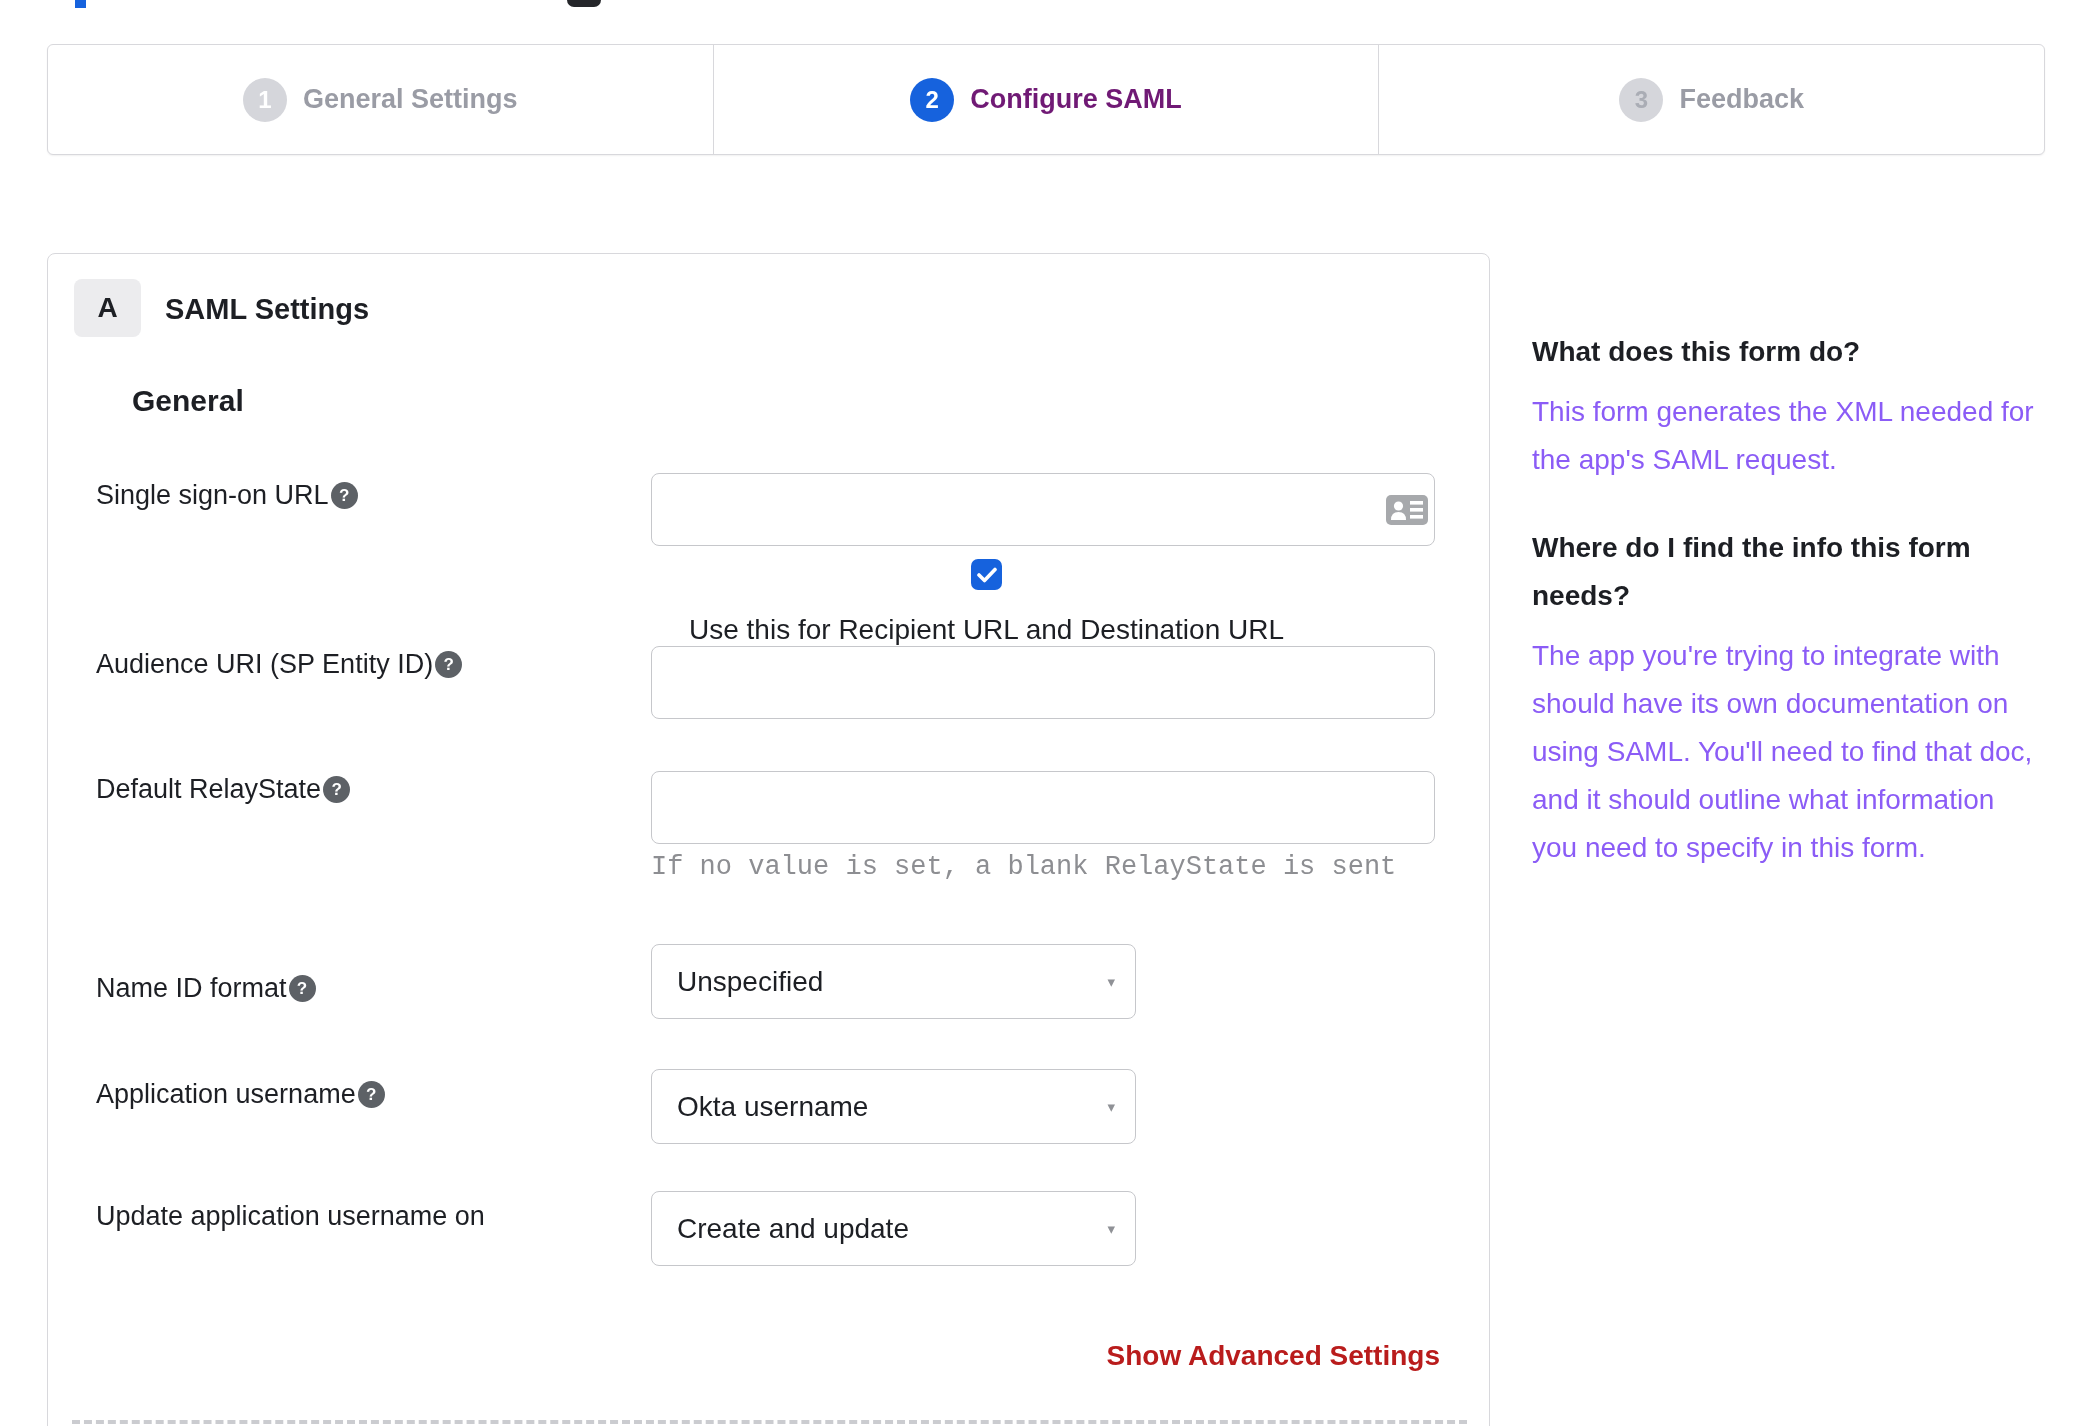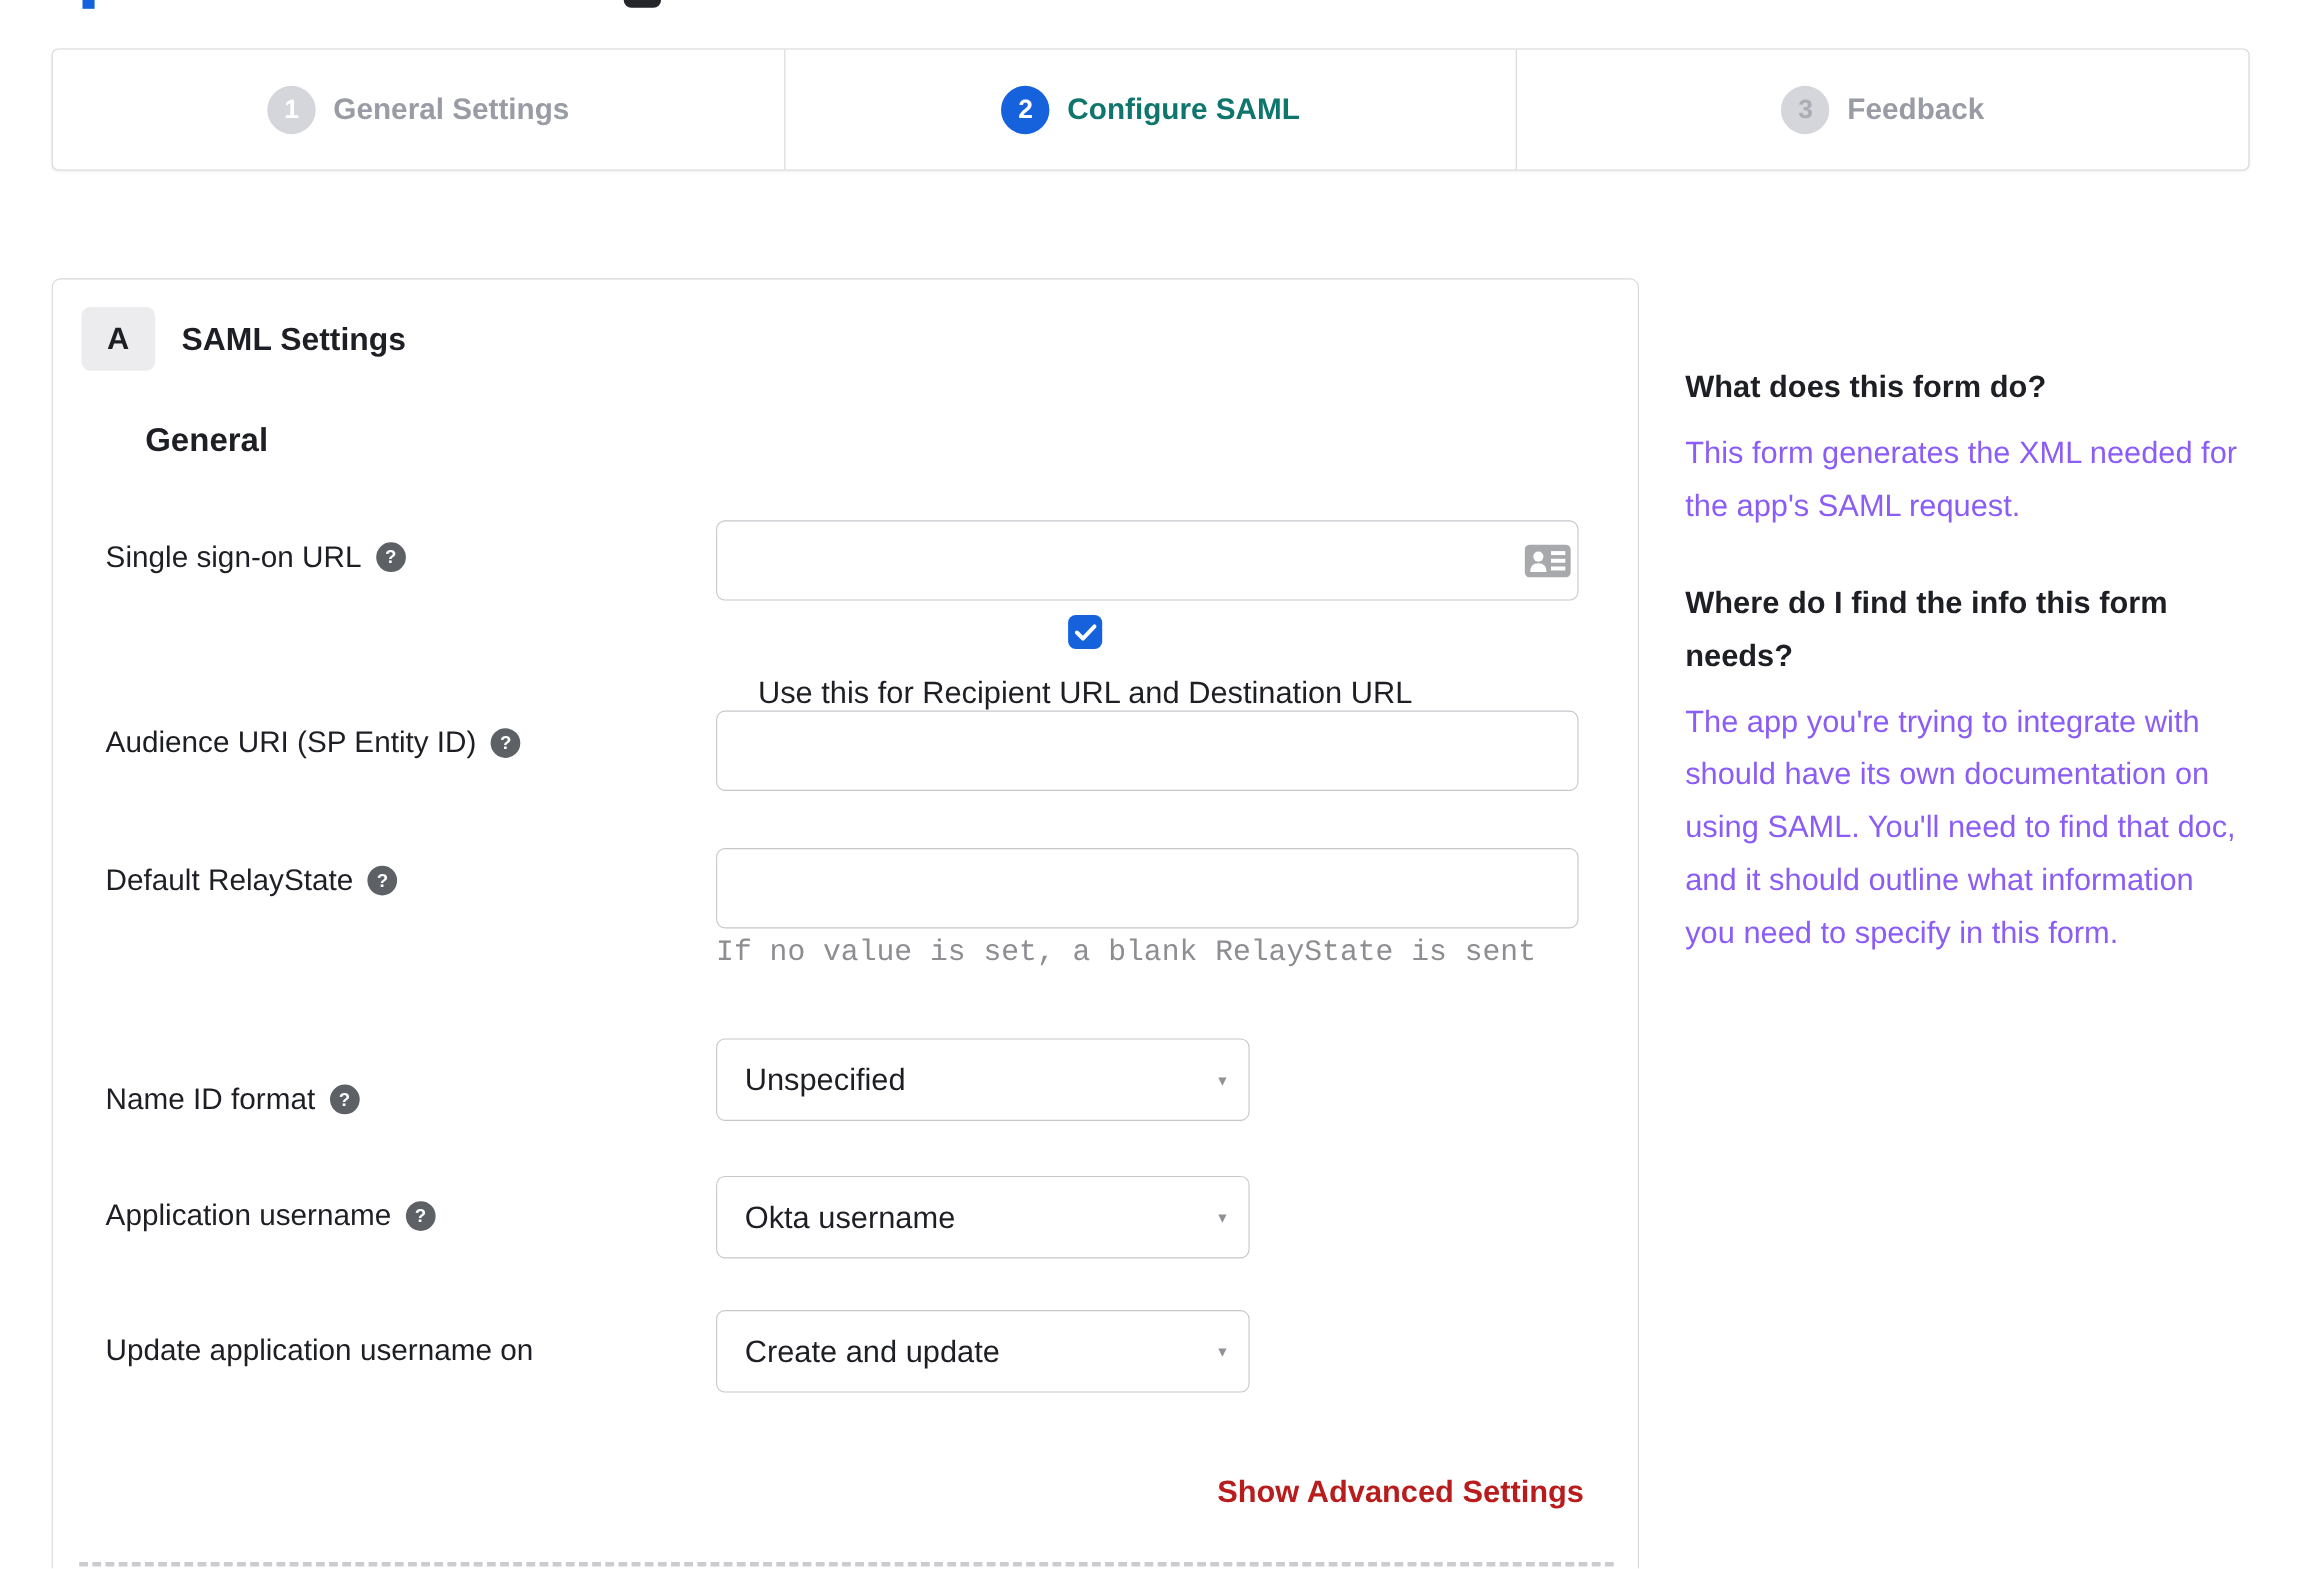--- a/index.html
+++ b/index.html
@@ -13,29 +13,29 @@
   
   .stepper{position:absolute;left:47px;top:44px;width:1998px;height:111px;border:1px solid #d8d8dc;border-radius:6px;background:#fff;display:flex;box-sizing:border-box;box-shadow:0 1px 2px rgba(0,0,0,0.06);}
   .step{flex:1;display:flex;align-items:center;justify-content:center;gap:16px;box-sizing:border-box;cursor:pointer;}
   .step + .step{border-left:1px solid #d8d8dc;}
   .step-circle{width:44px;height:44px;border-radius:50%;display:flex;align-items:center;justify-content:center;font-size:24px;font-weight:bold;flex:0 0 auto;}
   .step.inactive .step-circle{background:#d5d6db;color:#aaadb5;}
   .step.done .step-circle{background:#d5d6db;color:#ffffff;}
   .step.active .step-circle{background:#1662dd;color:#ffffff;}
   .step-label{font-size:27px;font-weight:bold;}
   .step.inactive .step-label,.step.done .step-label{color:#9a9ca5;}
-  .step.active .step-label{color:#0f766e;}
+  .step.active .step-label{color:#701a75;}
 
   
   .panel{position:absolute;left:47px;top:253px;width:1443px;height:1260px;border:1px solid #d8d8dc;border-radius:8px;background:#fff;box-sizing:border-box;}
   .badge{position:absolute;left:26px;top:25px;width:67px;height:58px;background:#ececee;border-radius:8px;display:flex;align-items:center;justify-content:center;font-size:28px;font-weight:bold;color:#1d1f24;}
   .panel-title{position:absolute;left:117px;top:39px;font-size:29px;font-weight:bold;}
   .section-heading{position:absolute;left:48px;top:130px;font-size:30px;font-weight:bold;margin-left:36px;}
 
-  .field-label{position:absolute;left:48px;font-size:27px;color:#1d1f24;display:flex;align-items:center;gap:13px;margin-top:11px;}
+  .field-label{position:absolute;left:48px;font-size:27px;color:#1d1f24;display:flex;align-items:center;gap:2px;}
   .help-icon{width:27px;height:27px;border-radius:50%;background:#5d6166;color:#ffffff;font-size:17px;font-weight:bold;display:inline-flex;align-items:center;justify-content:center;line-height:1;}
 
   .text-input{position:absolute;left:603px;width:784px;height:73px;border:1px solid #c6c7cb;border-radius:8px;background:#fff;box-sizing:border-box;font-size:27px;font-family:inherit;color:#1d1f24;padding:0 60px 0 20px;outline:none;}
   .input-icon{position:absolute;pointer-events:none;}
 
   .select-box{position:absolute;left:603px;width:485px;height:75px;border:1px solid #c6c7cb;border-radius:8px;background:#fff;box-sizing:border-box;display:flex;align-items:center;padding:0 46px 0 25px;font-size:28px;color:#1d1f24;cursor:pointer;}
   .select-caret{position:absolute;right:20px;top:50%;transform:translateY(-50%);font-size:15px;color:#8f9196;}
 
   .checkbox-row{position:absolute;left:641px;display:flex;align-items:center;gap:24px;flex-direction:column;}
   .checkbox{width:31px;height:31px;border-radius:7px;background:#1662dd;display:flex;align-items:center;justify-content:center;flex:0 0 auto;cursor:pointer;}

